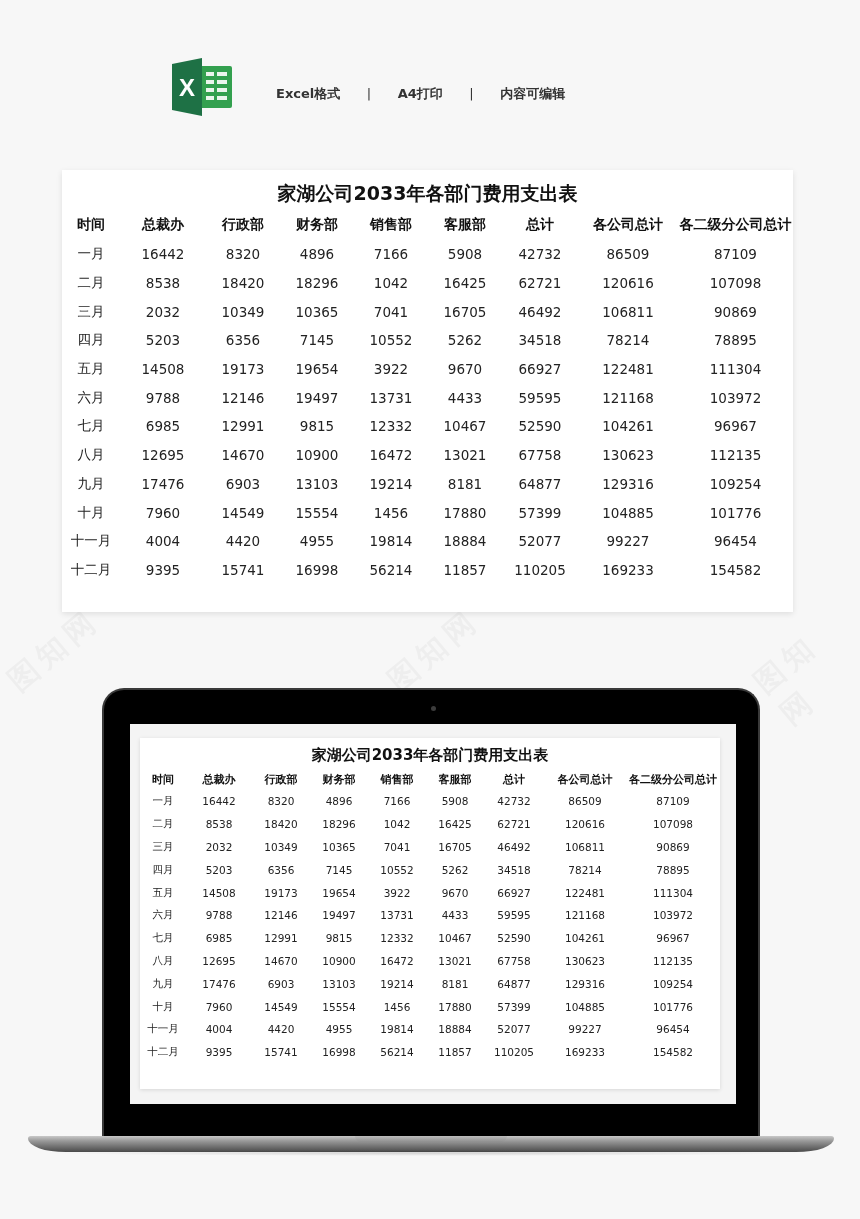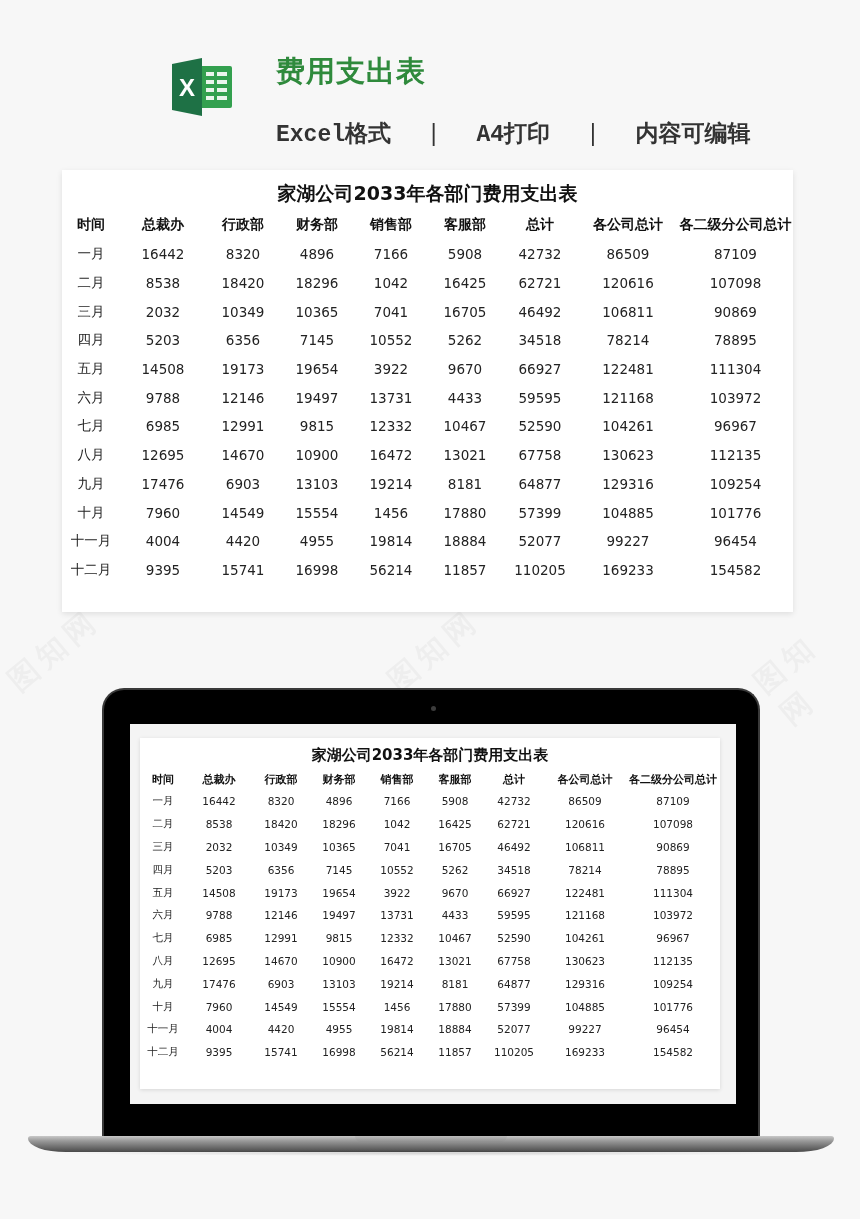--- a/index.html
+++ b/index.html
@@ -3,21 +3,21 @@
 <meta charset="utf-8">
 <style>
   html, body { margin:0; padding:0; }
   body {
     width:860px; height:1219px; background:#f7f7f7; position:relative; overflow:hidden;
     font-family:"DejaVu Sans", sans-serif; color:#222;
   }
   .header { position:absolute; left:0; top:0; width:860px; height:150px; }
   .xl-icon { position:absolute; left:172px; top:56px; width:62px; height:62px; }
   .title { position:absolute; left:276px; top:52px; font-size:29px; font-weight:bold; color:#2f8a3c; letter-spacing:1px; }
-  .subline { position:absolute; left:276px; top:118px; font-size:23px; font-weight:bold; color:#333; white-space:nowrap;font-family:Liberation Mono, monospace; }
+  .subline { position:absolute; left:276px; top:85px; font-size:13px; font-weight:bold; color:#333; white-space:nowrap; }
   .subline .sep { margin:0 22px; font-weight:normal; color:#333; }
 
   .sheet {
     position:absolute; left:62px; top:170px; width:731px; height:442px; background:#fff;
     box-shadow:0 2px 6px rgba(0,0,0,0.10);
   }
   .sheet-title { text-align:center; font-size:19px; font-weight:bold; color:#111; margin-top:10px; height:30px; line-height:26px; }
   table { border-collapse:collapse; width:100%; table-layout:fixed; }
   th, td { text-align:center; padding:0; white-space:nowrap; }
   .big th { font-size:14px; font-weight:bold; height:30px; color:#111; }
@@ -66,21 +66,20 @@
       <rect x="34" y="24" width="8" height="4"></rect>
         <rect x="45" y="24" width="10" height="4"></rect>
       <rect x="34" y="32" width="8" height="4"></rect>
         <rect x="45" y="32" width="10" height="4"></rect>
       <rect x="34" y="40" width="8" height="4"></rect>
         <rect x="45" y="40" width="10" height="4"></rect>
     </g>
     <polygon points="0,8 30,2 30,60 0,54" fill="#1e7145"></polygon>
     <text x="15" y="40" text-anchor="middle" font-family="Liberation Sans, sans-serif" font-weight="bold" font-size="24" fill="#fff">X</text>
   </svg>
-  <div class="title">费用支出表</div>
   <div class="subline">
     <span>Excel格式</span>
     <span class="sep">|</span>
     <span>A4打印</span>
     <span class="sep">|</span>
     <span>内容可编辑</span>
   </div>
 </div>
 
 <div class="watermark" style="left:0px;top:630px;">图知网</div>

